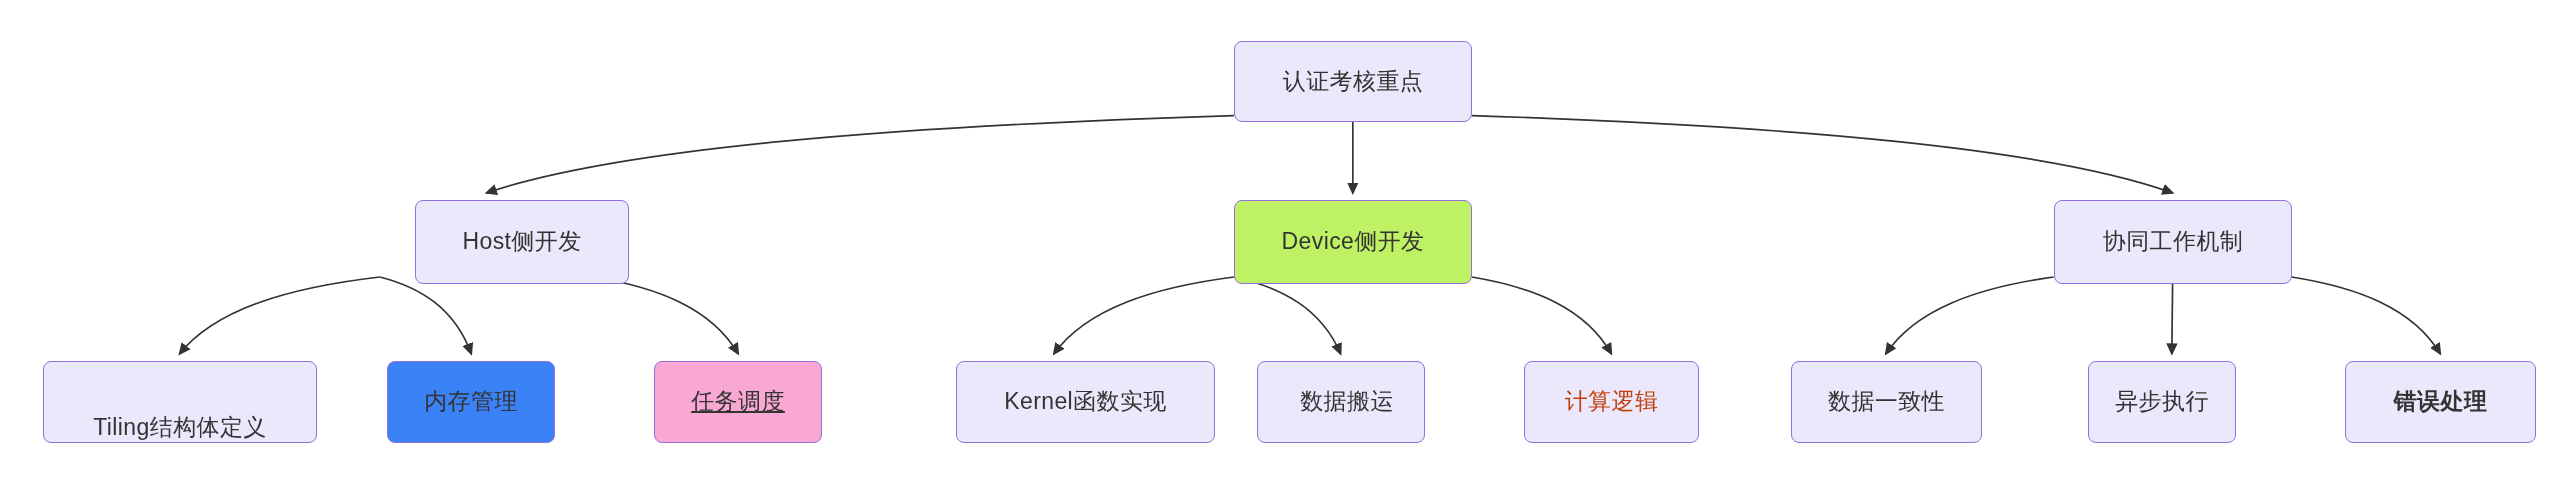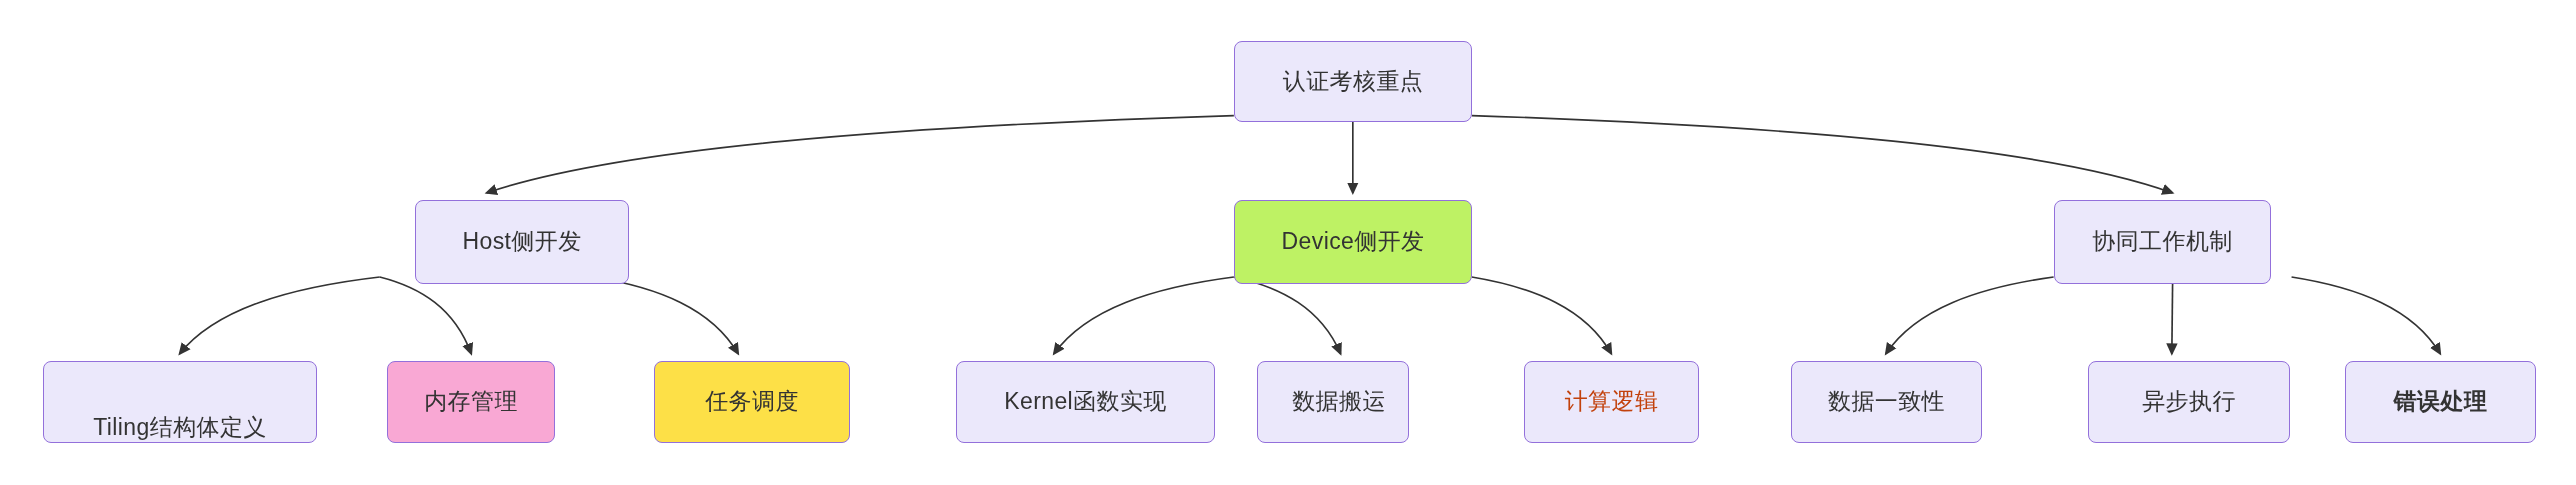--- a/index.html
+++ b/index.html
@@ -75,45 +75,45 @@
   <div id="node-layer">
       <div class="node" style="left: 1234px; top: 41px; width: 238px; height: 81px; background: rgb(235, 232, 251); border-color: rgb(147, 112, 219); color: rgb(51, 51, 51);">
         <span class="node-label">认证考核重点</span>
       </div>
       <div class="node" style="left: 380px; top: 200px; width: 214px; height: 84px; background: rgb(235, 232, 251); border-color: rgb(147, 112, 219); color: rgb(51, 51, 51); margin-left: 35px;">
         <span class="node-label">Host侧开发</span>
       </div>
       <div class="node" style="left: 1234px; top: 200px; width: 238px; height: 84px; background: #bef264; border-color: rgb(147, 112, 219); color: rgb(51, 51, 51);">
         <span class="node-label">Device侧开发</span>
       </div>
-      <div class="node" style="left: 2054px; top: 200px; width: 217px; height: 84px; background: rgb(235, 232, 251); border-color: rgb(147, 112, 219); color: rgb(51, 51, 51);">
+      <div class="node" style="left: 2054px; top: 200px; width: 238px; height: 84px; background: rgb(235, 232, 251); border-color: rgb(147, 112, 219); color: rgb(51, 51, 51);">
         <span class="node-label">协同工作机制</span>
       </div>
       <div class="node" style="left: 43px; top: 361px; width: 274px; height: 82px; background: rgb(235, 232, 251); border-color: rgb(147, 112, 219); color: rgb(51, 51, 51); align-items: flex-end;">
         <span class="node-label">Tiling结构体定义</span>
       </div>
-      <div class="node" style="left: 387px; top: 361px; width: 168px; height: 82px; background: #f9a8d4; border-color: rgb(147, 112, 219); color: rgb(51, 51, 51);">
+      <div class="node" style="left: 387px; top: 361px; width: 168px; height: 82px; background: #3b82f6; border-color: rgb(147, 112, 219); color: rgb(51, 51, 51);">
         <span class="node-label">内存管理</span>
       </div>
-      <div class="node" style="left: 654px; top: 361px; width: 196px; height: 82px; background: #fde047; border-color: rgb(147, 112, 219); color: rgb(51, 51, 51);">
+      <div class="node" style="left: 654px; top: 361px; width: 168px; height: 82px; background: #f9a8d4; border-color: rgb(147, 112, 219); color: rgb(51, 51, 51); text-decoration: underline;">
         <span class="node-label">任务调度</span>
       </div>
       <div class="node" style="left: 924px; top: 361px; width: 259px; height: 82px; background: rgb(235, 232, 251); border-color: rgb(147, 112, 219); color: rgb(51, 51, 51); margin-left: 32px;">
         <span class="node-label">Kernel函数实现</span>
       </div>
-      <div class="node" style="left: 1257px; top: 361px; width: 152px; height: 82px; background: rgb(235, 232, 251); border-color: rgb(147, 112, 219); color: rgb(51, 51, 51); padding-left: 12px;">
+      <div class="node" style="left: 1257px; top: 361px; width: 168px; height: 82px; background: rgb(235, 232, 251); border-color: rgb(147, 112, 219); color: rgb(51, 51, 51); padding-left: 12px;">
         <span class="node-label">数据搬运</span>
       </div>
       <div class="node" style="left: 1524px; top: 361px; width: 175px; height: 82px; background: rgb(235, 232, 251); border-color: rgb(147, 112, 219); color: #c2410c;">
         <span class="node-label">计算逻辑</span>
       </div>
       <div class="node" style="left: 1791px; top: 361px; width: 191px; height: 82px; background: rgb(235, 232, 251); border-color: rgb(147, 112, 219); color: rgb(51, 51, 51);">
         <span class="node-label">数据一致性</span>
       </div>
-      <div class="node" style="left: 2088px; top: 361px; width: 202px; height: 82px; background: rgb(235, 232, 251); border-color: rgb(147, 112, 219); color: rgb(51, 51, 51);">
+      <div class="node" style="left: 2088px; top: 361px; width: 148px; height: 82px; background: rgb(235, 232, 251); border-color: rgb(147, 112, 219); color: rgb(51, 51, 51);">
         <span class="node-label">异步执行</span>
       </div>
       <div class="node" style="left: 2345px; top: 361px; width: 191px; height: 82px; background: rgb(235, 232, 251); border-color: rgb(147, 112, 219); color: rgb(51, 51, 51); font-weight: bold;">
         <span class="node-label">错误处理</span>
       </div>
     </div>
 
 </div>
 
 

